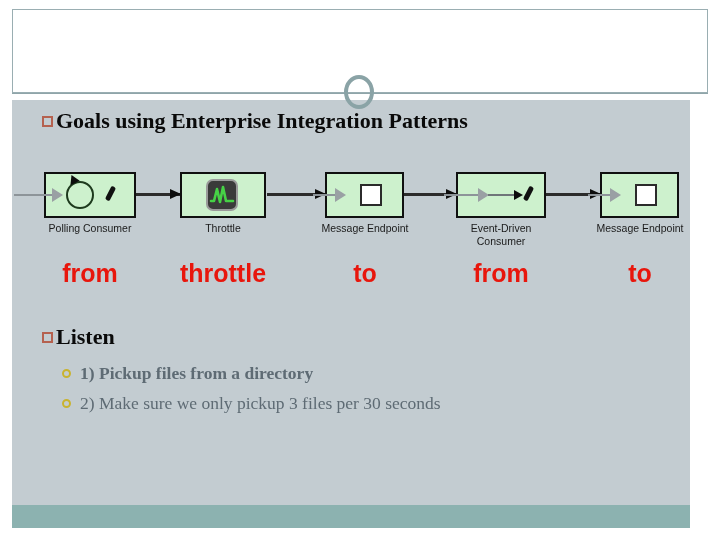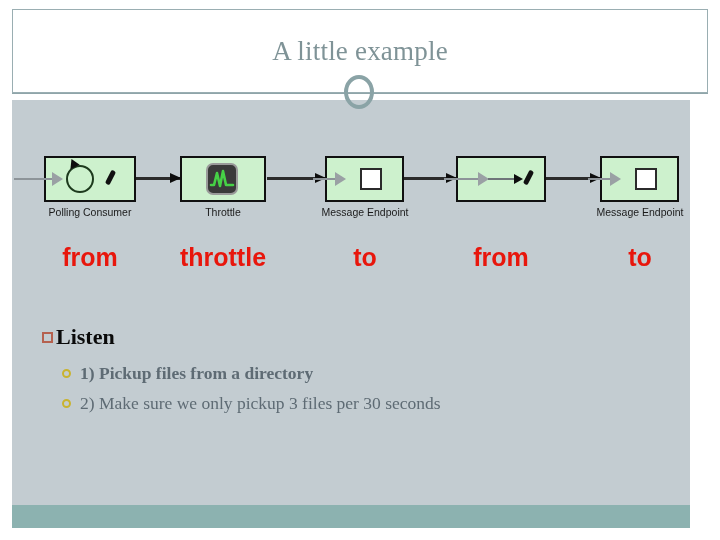--- a/index.html
+++ b/index.html
@@ -98,21 +98,21 @@
     background: transparent;
     margin-right: 3px;
     flex: none;
   }
   #heading-1 { left: 42px; top: 108px; }
   #heading-2 { left: 42px; top: 324px; }
 
   
   .diagram {
     position: absolute;
-    left: 12px; top: 144px;
+    left: 12px; top: 160px;
     width: 538px; height: 135px;
   }
   .node {
     position: absolute;
     top: 12px;
     height: 46px;
     background: #cdf1cd;
     border: 2px solid #101010;
     box-sizing: border-box;
   }
@@ -241,24 +241,27 @@
 </head>
 <body>
 
 <div id="slide">
 
   <div class="body-area"></div>
   <div class="footer-bar"></div>
   <div class="page-number">31</div>
 
   <div class="title-band"></div>
-  <div class="slide-title">A little example</div>
   <div class="divider"></div>
   <div class="divider-ring"></div>
 
+  <div class="sq-heading" id="heading-1">
+    <span class="sq-bullet"></span>
+    <span>Goals using Enterprise Integration Patterns</span>
+  </div>
 
   <div class="diagram">
 
     <div class="conn" style="left:123px; width:45px;"></div>
     <div class="conn" style="left:255px; width:58px;"></div>
     <div class="conn" style="left:392px; width:52px;"></div>
     <div class="conn" style="left:534px; width:54px;"></div>
 
     <div class="node" style="left:32px; width:92px;">
       <div class="stub-line" style="left:-32px; width:38px;"></div>
@@ -288,20 +291,21 @@
     <div class="node-label" style="left:305px; width:96px;"><span>Message Endpoint</span></div>
     <div class="dsl-label" style="left:293px; width:120px;">to</div>
 
     <div class="node" style="left:444px; width:90px;">
       <div class="stub-line" style="left:-14px; width:38px;"></div>
       <div class="grey-tri" style="left:20px;"></div>
       <div class="stub-line" style="left:30px; width:28px; background:#6f7579;"></div>
       <div class="black-tri" style="left:56px; top:16px;"></div>
       <div class="pen" style="left:68px; top:12px;"></div>
     </div>
+    <div class="node-label" style="left:433px; width:112px;">Event-Driven Consumer</div>
     <div class="dsl-label" style="left:429px; width:120px;">from</div>
 
     <div class="node" style="left:588px; width:79px;">
       <div class="stub-line" style="left:-14px; width:22px;"></div>
       <div class="grey-tri" style="left:8px;"></div>
       <div class="white-box" style="left:33px;"></div>
     </div>
     <div class="node-label" style="left:580px; width:96px;"><span>Message Endpoint</span></div>
     <div class="dsl-label" style="left:568px; width:120px;">to</div>
 

